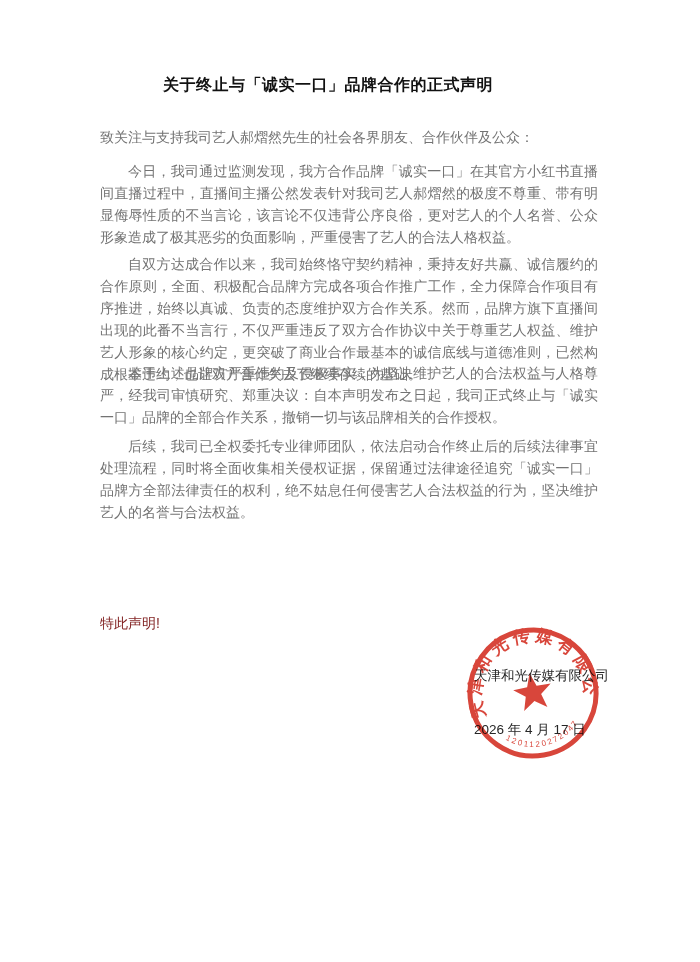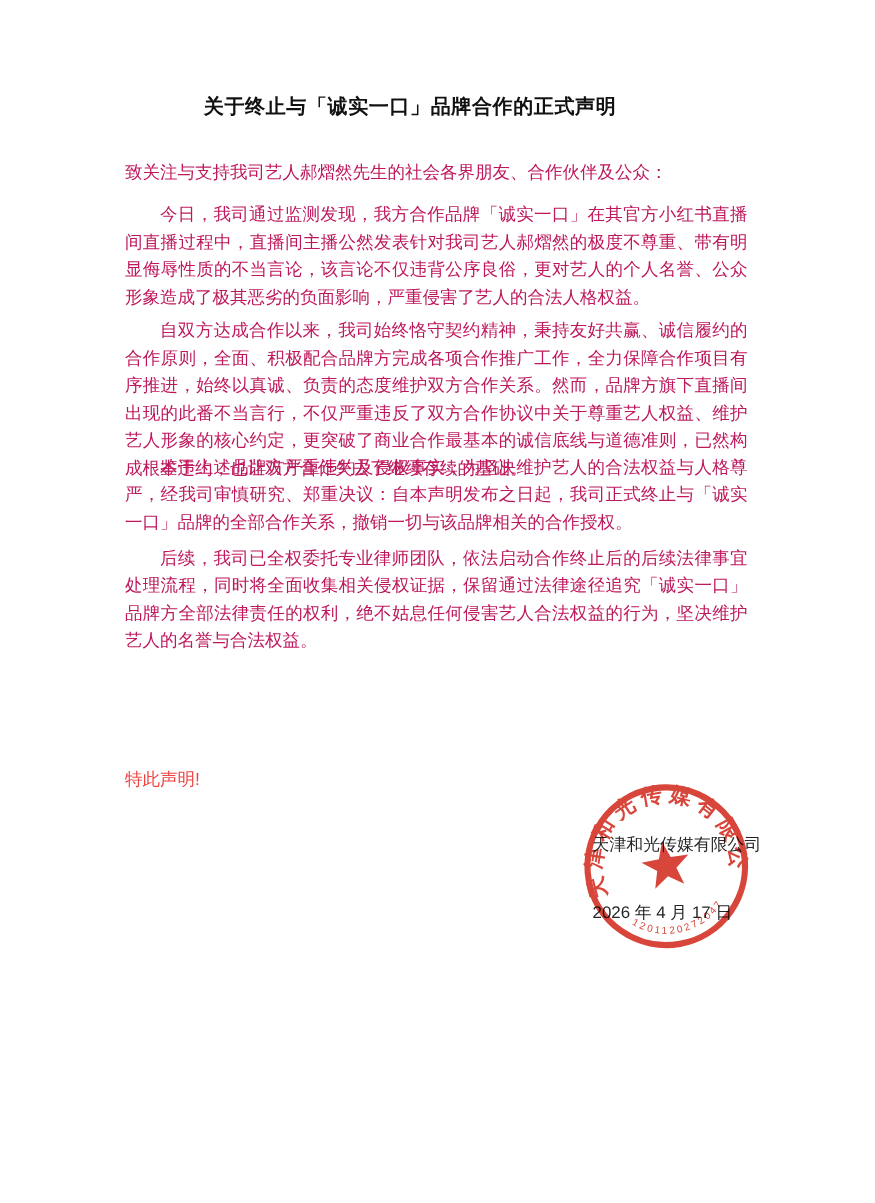--- a/index.html
+++ b/index.html
@@ -23,36 +23,36 @@
     color: #111111;
     letter-spacing: 0.5px;
   }
   .para {
     position: absolute;
     left: 100px;
     width: 498px;
     font-size: 14px;
     line-height: 22px;
     text-align: justify;
-    color: #be185d;
+    color: #737373;
   }
   .para.indent { text-indent: 2em; }
   .salutation { top: 126px; }
   .p0 { top: 160px; }
   .p1 { top: 253px; }
   .p2 { top: 362px; }
   .p3 { top: 435px; }
   .p4 { top: 507px; }
   .closing {
     position: absolute;
     left: 100px;
     top: 612px;
     font-size: 14px;
     line-height: 22px;
-    color: #ef4444;
+    color: #7f1d1d;
   }
   .signature {
     position: absolute;
     left: 474px;
     top: 668px;
     font-size: 13.5px;
     color: #262626;
     text-align: left;
   }
   .signature .sig-company { line-height: 16px; }

